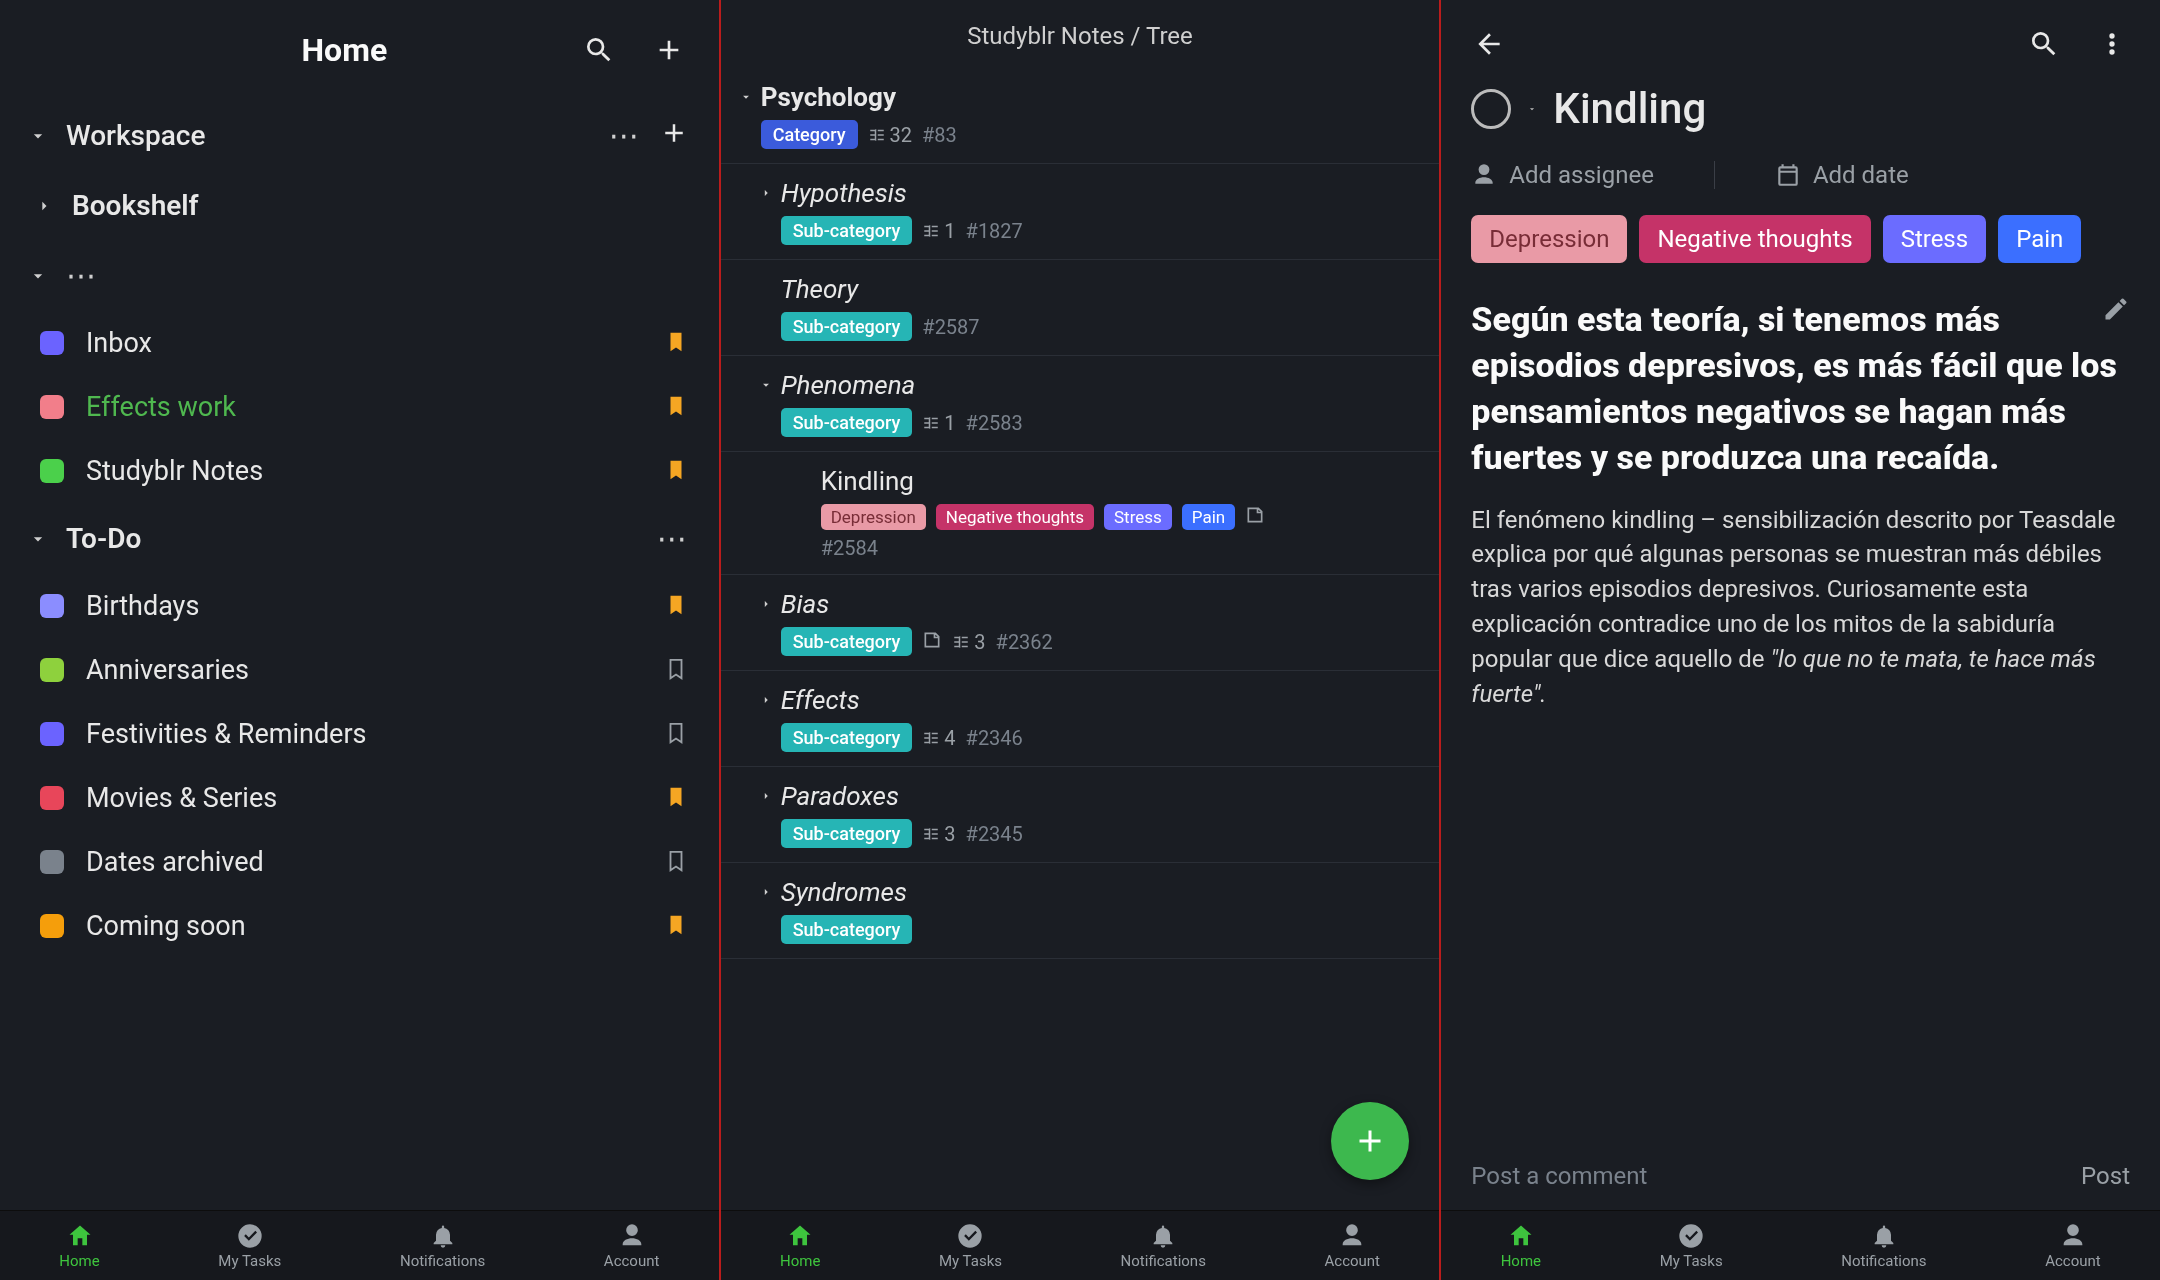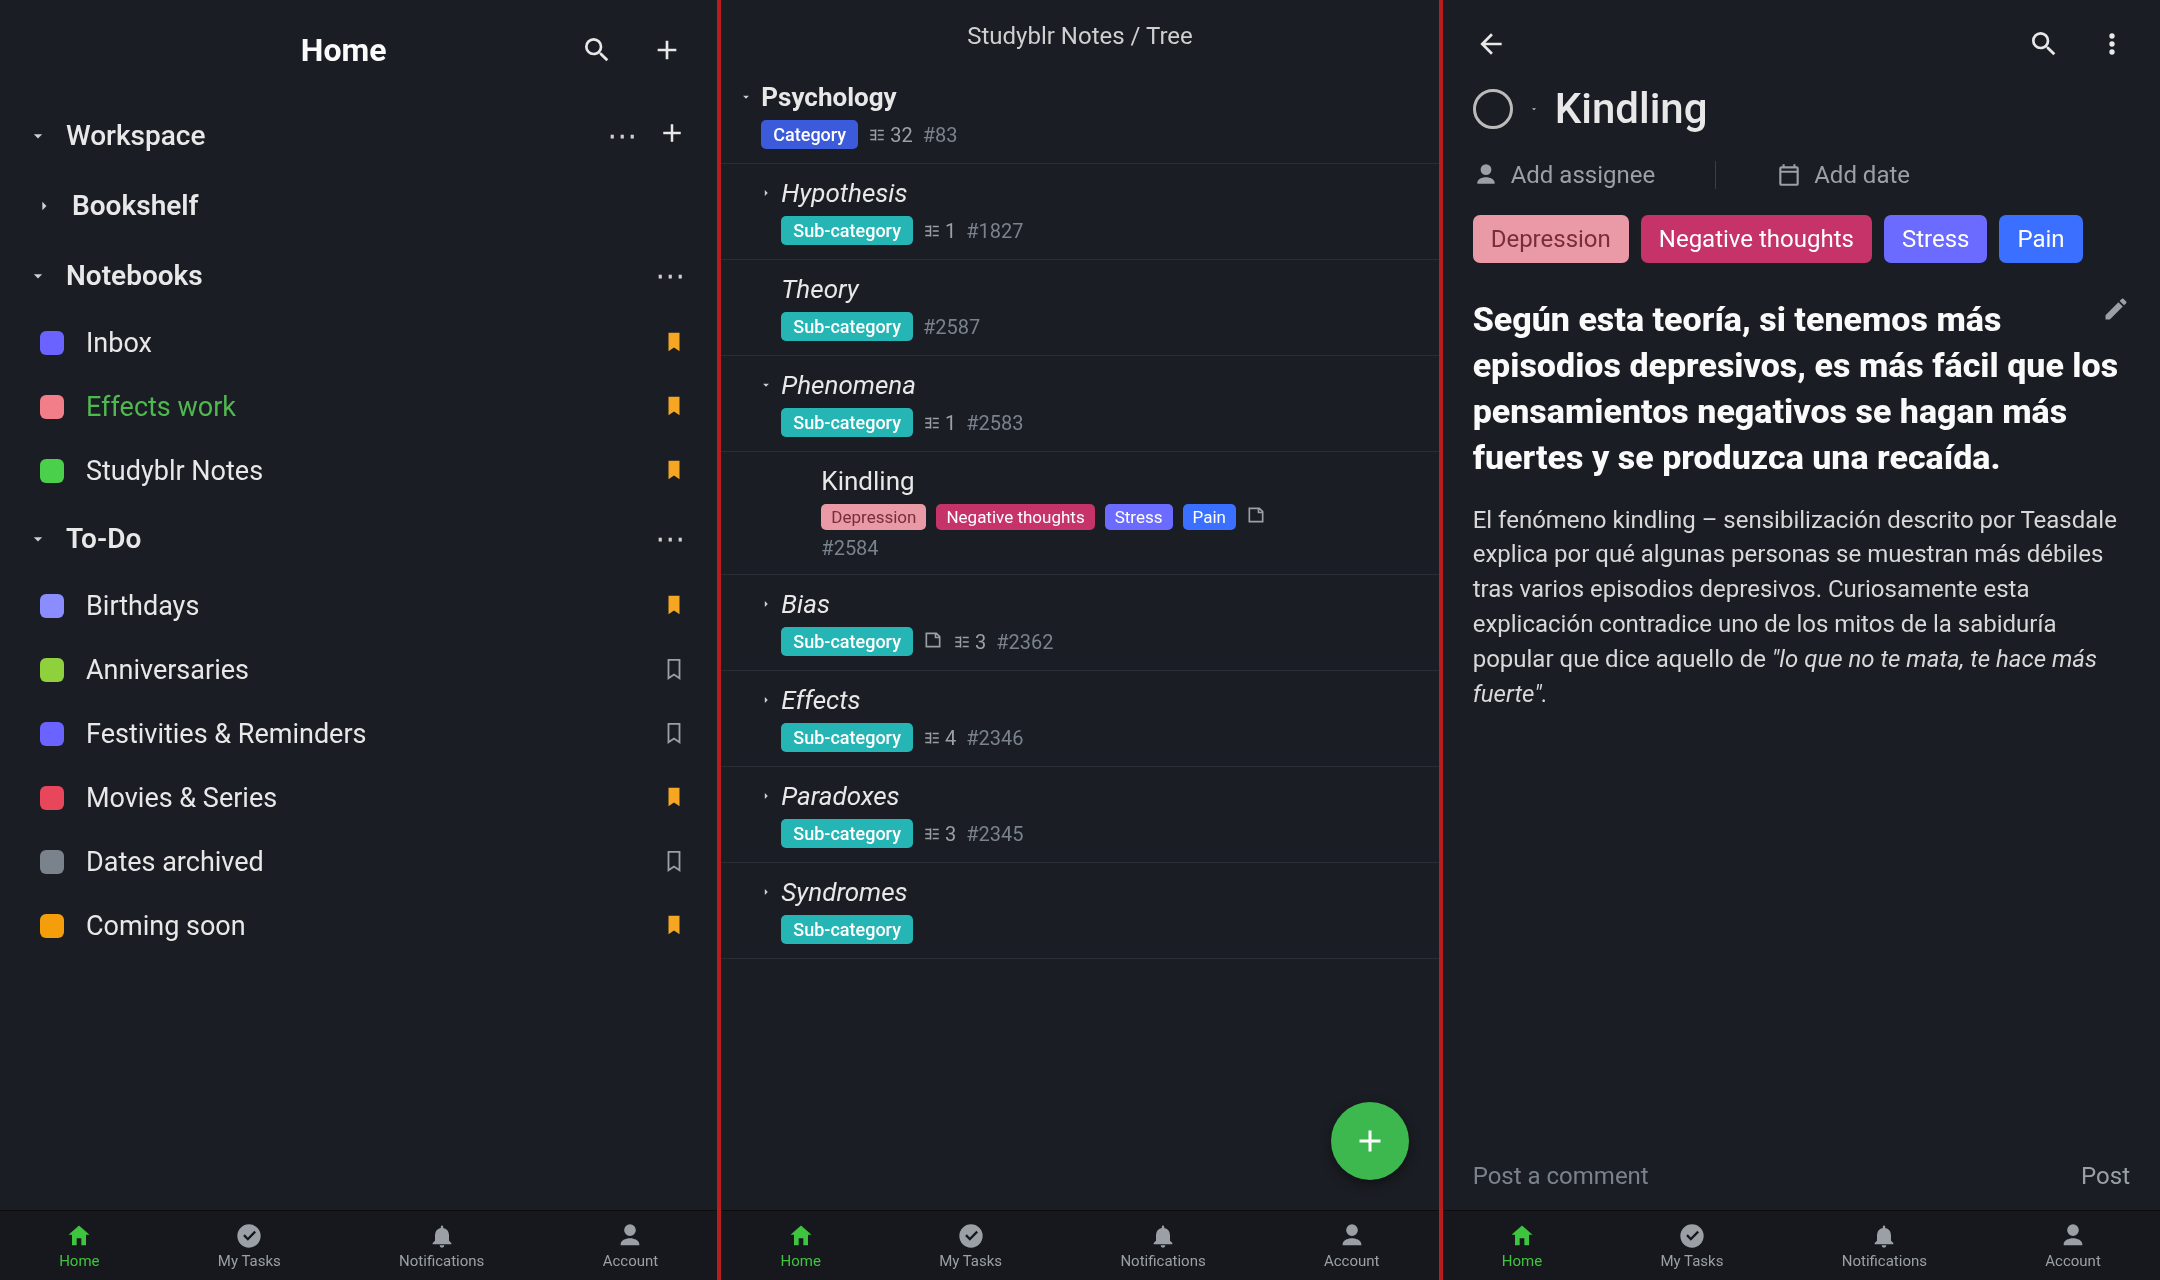--- a/index.html
+++ b/index.html
@@ -1,19 +1,19 @@
 <!DOCTYPE html>
 <html><head>
 <meta charset="utf-8">
 <style>
   * { box-sizing: border-box; margin: 0; padding: 0; }
   html, body { width: 2160px; height: 1280px; background: #000; font-family: -apple-system, BlinkMacSystemFont, "Segoe UI", Roboto, sans-serif; color: #e8e8e8; overflow: hidden; }
   .app { display: flex; width: 100%; height: 100%; }
   .pane { flex: 1; background: #1a1d23; position: relative; display: flex; flex-direction: column; overflow: hidden; }
-  .pane + .pane { border-left: 4px solid #b91c1c; }
+  .pane + .pane { border-left: 2px solid #b91c1c; }
 
   
   .p1-header { display: flex; align-items: center; justify-content: space-between; padding: 30px 30px 30px 30px; }
   .p1-title { font-size: 32px; font-weight: 700; color: #fafafa; flex: 1; text-align: center; }
   .p1-header .icons { display: flex; gap: 30px; }
   .icon-btn { width: 40px; height: 40px; display: flex; align-items: center; justify-content: center; cursor: pointer; }
   .icon-btn svg { width: 32px; height: 32px; fill: #e8e8e8; }
   .p1-section-row { display: flex; align-items: center; padding: 18px 30px 18px 24px; }
   .p1-section-row .caret { width: 28px; margin-right: 14px; display:flex; align-items:center; justify-content:center;}
   .p1-section-row .caret svg { width: 20px; height: 20px; fill: #cfcfcf; }
@@ -129,21 +129,20 @@
         </div>
     <div class="p1-section-title" style="font-weight:600">Bookshelf</div>
   </div>
 
   <div class="p1-section-row" style="padding-left:24px">
     <div class="caret">
           <svg viewBox="0 0 24 24" style="transform:rotate(0deg)">
             <path d="M7 14l5-5 5 5z" transform="rotate(180 12 12)"></path>
           </svg>
         </div>
-    <div class="p1-section-title" style="font-weight:600">Notebooks</div>
     <div class="p1-section-actions">
           <span class="more-dots">⋯</span>
         </div>
   </div>
 
   <div id="notebook-list">
         <div class="p1-item">
           <div class="color-sq" style="background:#6b63ff"></div>
           <div class="p1-item-label">Inbox</div>
           <div class="bookmark on"><svg viewBox="0 0 24 24">

